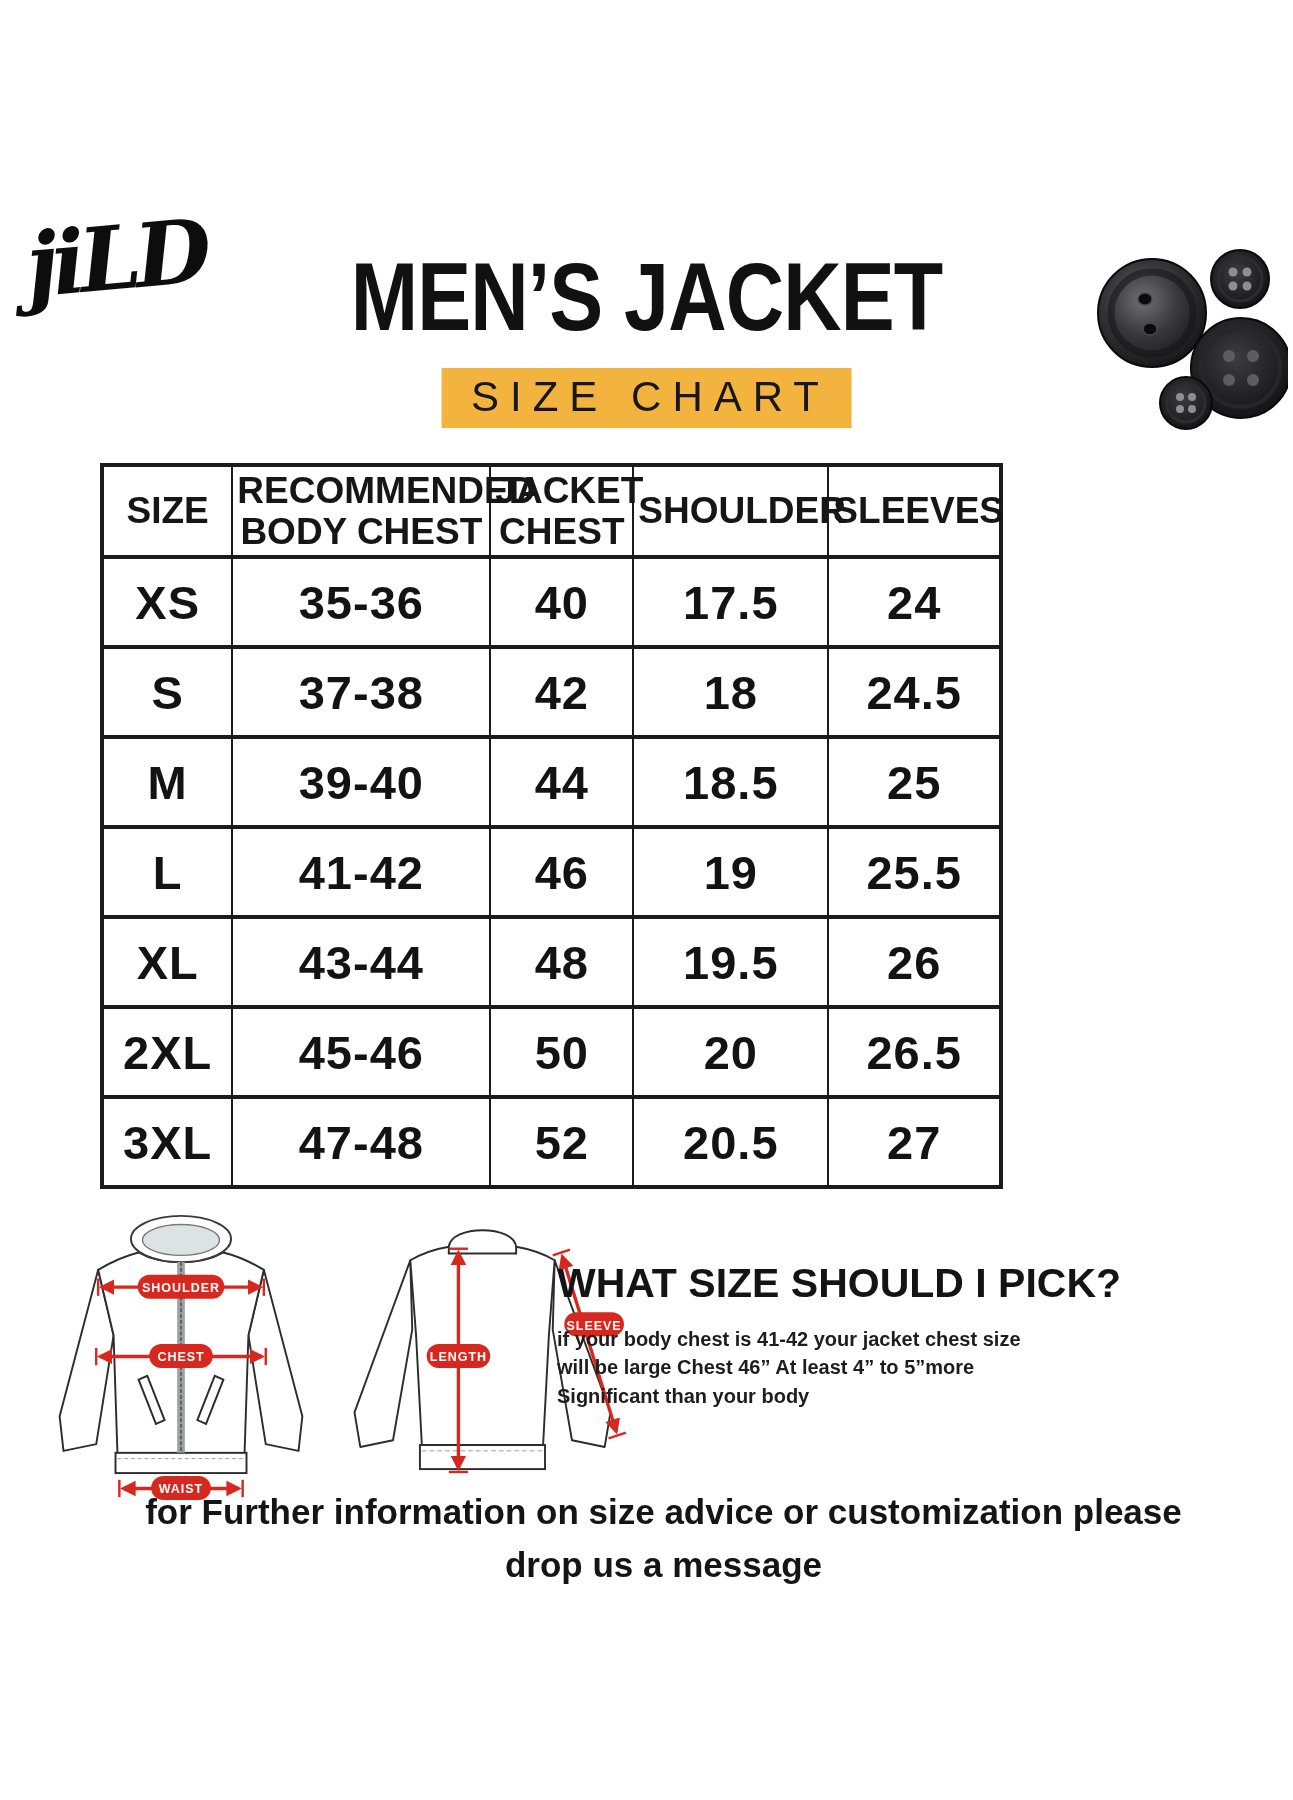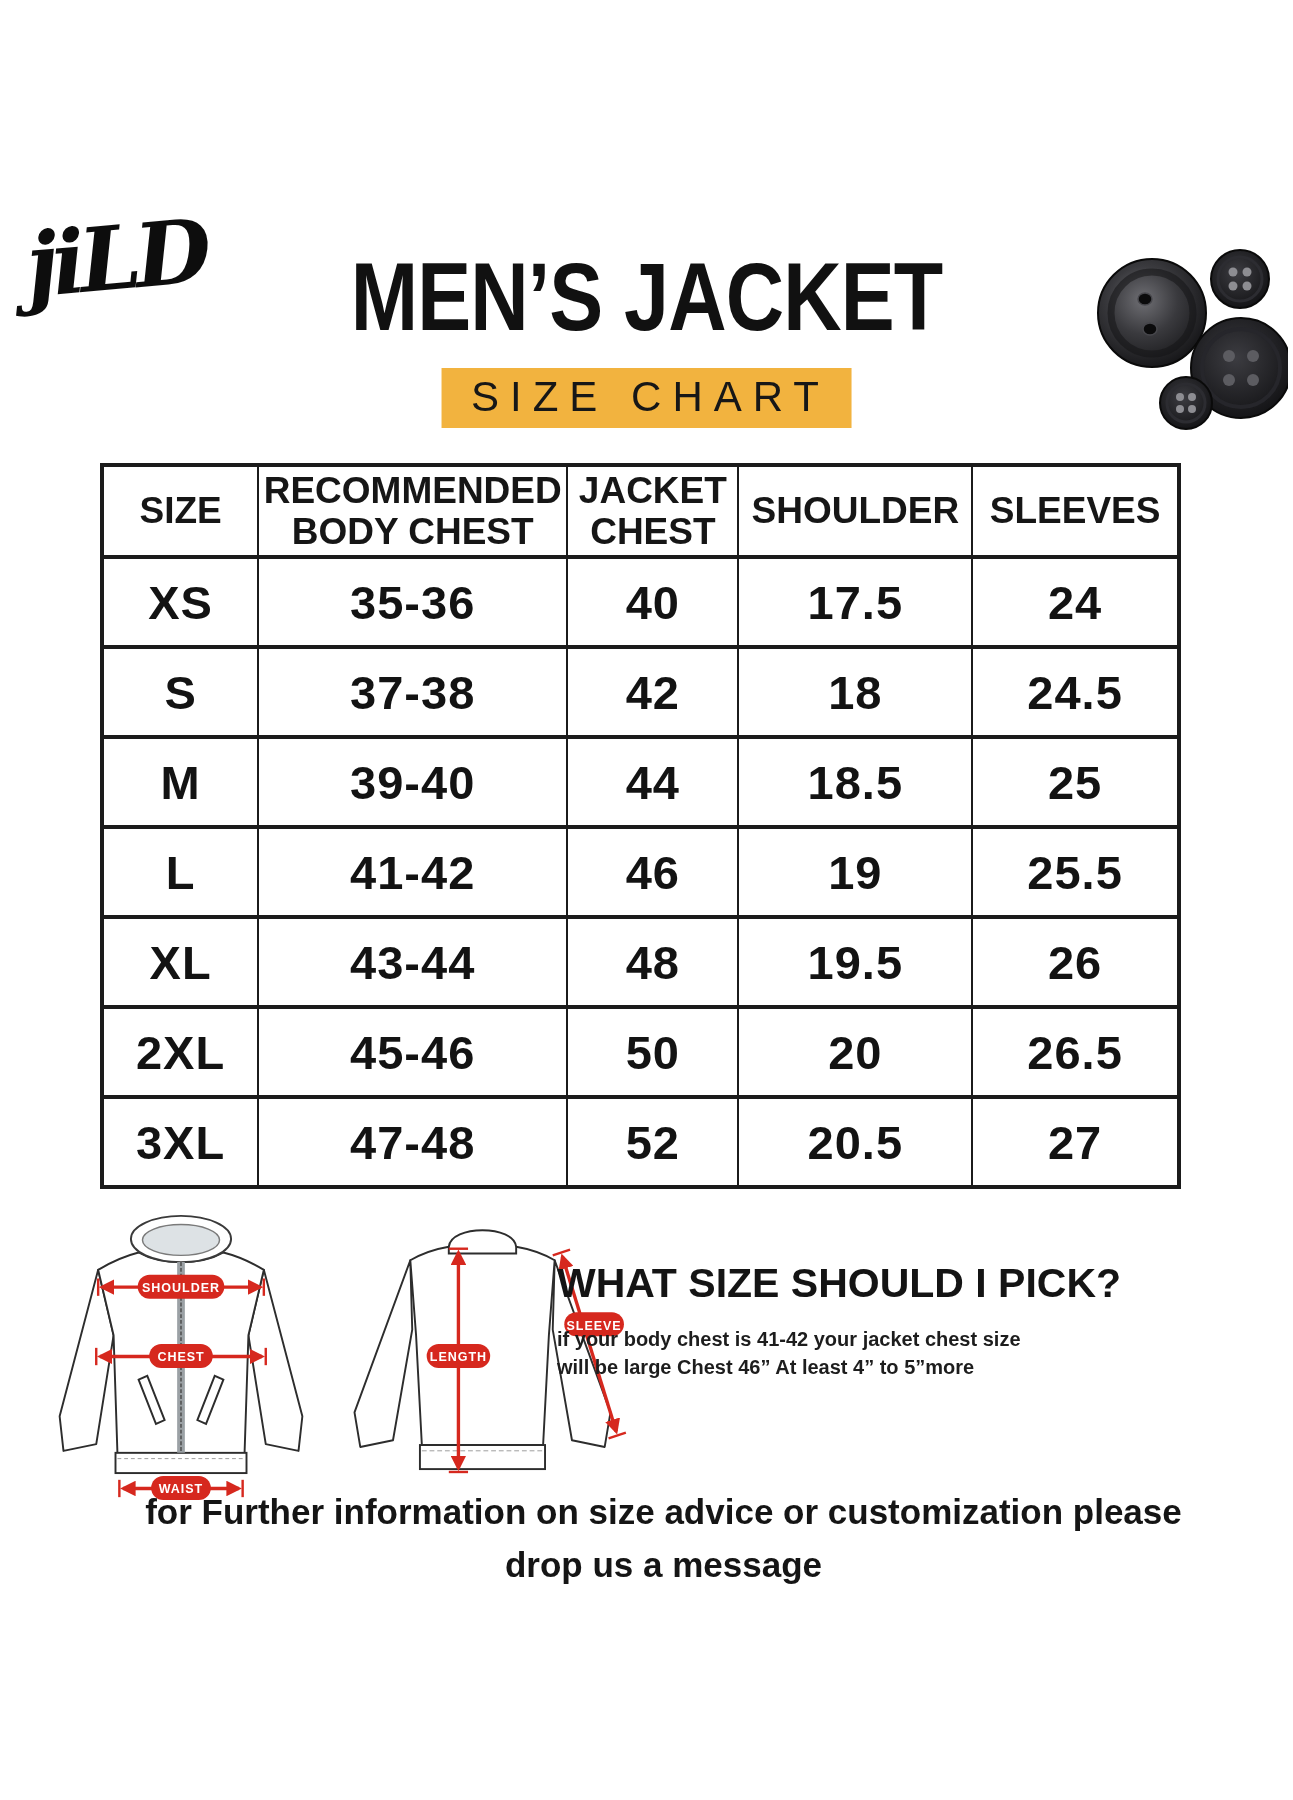--- a/index.html
+++ b/index.html
@@ -21,21 +21,21 @@
   }
   .banner {
     position:absolute; left:50%; top:368px; transform:translateX(-50%);
     background:var(--banner-bg,#F2B33F); color:#171717;
     font-size:42px; font-weight:400; letter-spacing:11px;
     padding:8px 22px 10px 30px; line-height:1; white-space:nowrap;
   }
   .buttons-photo { position:absolute; left:1090px; top:236px; }
   
   table.size-chart {
-    position:absolute; left:100px; top:463px; width:1081px;
+    position:absolute; left:100px; top:463px; width:903px;
     border-collapse:collapse; table-layout:fixed;
     border:4px solid #1b1b1b;
   }
   table.size-chart th, table.size-chart td {
     border-left:2px solid #1b1b1b; border-right:2px solid #1b1b1b;
     text-align:center; vertical-align:middle; padding:0 4px;
   }
   table.size-chart th {
     height:88px; font-size:37px; font-weight:700; line-height:1.12;
     border-bottom:3px solid #1b1b1b; color:#161616;
@@ -262,20 +262,21 @@
         <rect x="258" y="104" width="62" height="25" rx="12.5" fill="#D6281E"></rect>
         <text x="289" y="122" font-size="13" letter-spacing="1">SLEEVE</text>
       </g>
     </svg>
   </div>
 
   <div class="advice">
     <h2>WHAT SIZE SHOULD I PICK?</h2>
     <div class="adv-line">if your body chest is 41-42 your jacket chest size</div>
     <div class="adv-line">will be large Chest 46” At least 4” to 5”more</div>
+    <div class="adv-line">Significant than your body</div>
   </div>
 
   <div class="footer">
     <div>for Further information on size advice or customization please</div>
     <div>drop us a message</div>
   </div>
 
 </div>
 
 </body></html>

